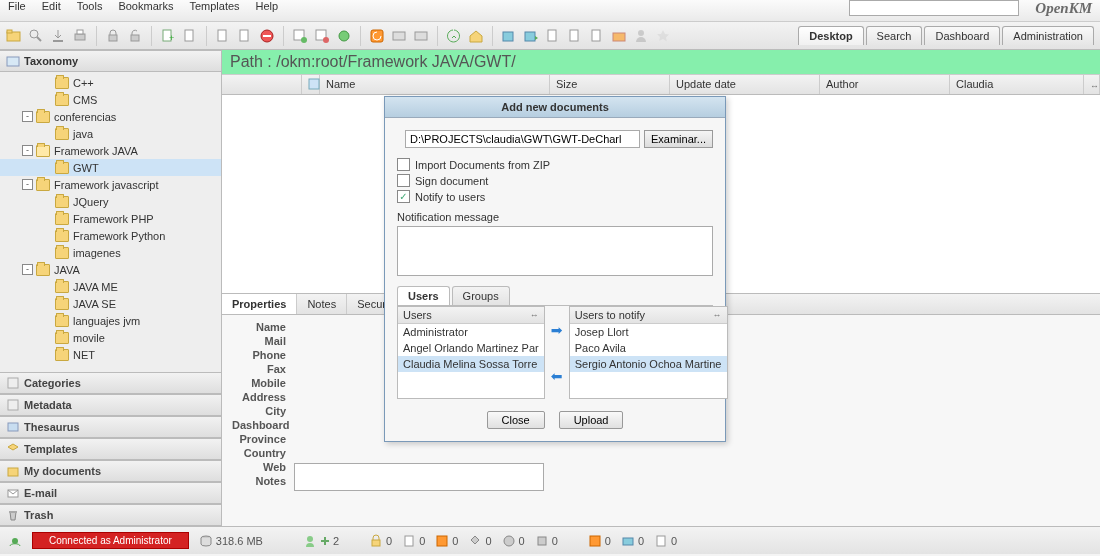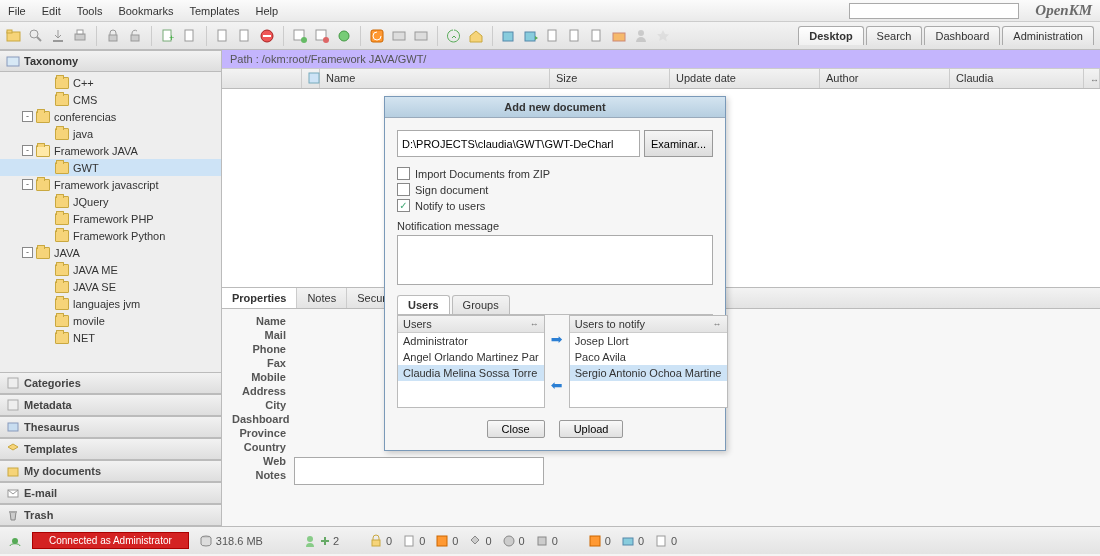--- a/index.html
+++ b/index.html
@@ -1,17 +1,17 @@
 <!DOCTYPE html>
 <html><head>
 <meta charset="utf-8">
 <style>
 * { box-sizing: border-box; margin: 0; padding: 0; }
 body { font-family: Arial, sans-serif; font-size: 11px; color: #333; background: #f4f4f4; width: 1100px; height: 556px; overflow: hidden; position: relative; }
-.menubar { background: linear-gradient(#fbfbfb,#eaeaea); height: 22px; border-bottom: 1px solid #ccc; display: flex; align-items: center; padding: 0 8px; gap: 16px; }
+.menubar { background: linear-gradient(#fbfbfb,#eaeaea); height: 22px; border-bottom: 1px solid #ccc; display: flex; padding: 0 8px; gap: 16px; }
 .menubar .menu-item { cursor: pointer; color: #333; }
 .menubar .spacer { flex: 1; }
 .searchbox { width: 170px; height: 16px; border: 1px solid #aaa; background: #fff; }
 .logo { font-family: Georgia, serif; font-style: italic; font-size: 15px; color: #6a6a6a; font-weight: bold; }
 .toolbar { background: linear-gradient(#f3f3f3,#e3e3e3); height: 28px; border-bottom: 1px solid #bbb; display: flex; align-items: center; padding: 0 6px; gap: 6px; }
 .tb-icon { width: 16px; height: 16px; display: inline-block; }
 .tb-sep { width: 1px; height: 20px; background: #ccc; margin: 0 2px; }
 .rtabs { margin-left: auto; display: flex; gap: 2px; }
 .rtab { border: 1px solid #aaa; background: linear-gradient(#f9f9f9,#e6e6e6); padding: 3px 10px; font-size: 11px; cursor: pointer; border-bottom: none; border-radius: 3px 3px 0 0; }
 .rtab.active { background: linear-gradient(#fff,#f0f0f0); font-weight: bold; }
@@ -22,39 +22,39 @@
 .tree { flex: 1; overflow: auto; background: #eee; padding: 2px 0; font-size: 11px; }
 .tree-row { display: flex; align-items: center; height: 17px; padding-left: 6px; cursor: pointer; }
 .tree-row.selected { background: #cde3f6; }
 .indent0 { padding-left: 22px; } .indent1 { padding-left: 40px; }
 .expander { width: 11px; height: 11px; border: 1px solid #888; background: #fff; font-size: 9px; line-height: 9px; text-align: center; margin-right: 3px; color: #555; }
 .no-expander { width: 15px; }
 .folder-icon { width: 14px; height: 12px; background: #f6d479; border: 1px solid #c9a840; border-radius: 1px; margin-right: 4px; position: relative; }
 .folder-icon::before { content: ''; position: absolute; top: -3px; left: 0; width: 6px; height: 3px; background: #f6d479; border: 1px solid #c9a840; border-bottom: none; border-radius: 1px 1px 0 0; }
 .folder-open { background: #ffe9a8; }
 .content { flex: 1; display: flex; flex-direction: column; background: #fff; }
-.pathbar { background: #c4b5fd; border-bottom: 1px solid #ccc; padding: 3px 8px; font-size: 11px; color: #555; }
+.pathbar { background: #86efac; border-bottom: 1px solid #ccc; padding: 3px 8px; font-size: 16px; color: #555; }
 .table-head { display: flex; background: linear-gradient(#f3f3f3,#e3e3e3); border-bottom: 1px solid #bbb; height: 20px; }
 .th { border-right: 1px solid #ccc; padding: 3px 6px; font-size: 11px; color: #333; }
 .table-body { flex: 0 0 198px; background: #fff; }
 .detail-tabs { display: flex; background: linear-gradient(#f3f3f3,#e3e3e3); border-top: 1px solid #bbb; border-bottom: 1px solid #bbb; }
 .dtab { padding: 4px 10px; border-right: 1px solid #ccc; cursor: pointer; font-size: 11px; }
 .dtab.active { background: #fff; font-weight: bold; }
 .detail-body { flex: 1; display: flex; background: #f7f7f7; padding: 6px 10px; position: relative; }
 .prop-labels { width: 54px; text-align: right; font-weight: bold; color: #555; }
 .prop-labels div { height: 14px; }
 .notes-box { width: 250px; height: 28px; border: 1px solid #aaa; background: #fff; margin-left: 8px; margin-top: 142px; }
 .statusbar { height: 28px; background: linear-gradient(#f3f3f3,#e3e3e3); border-top: 1px solid #bbb; display: flex; align-items: center; padding: 0 8px; gap: 10px; font-size: 11px; color: #555; }
 .status-badge { background: #d42222; color: #fff; padding: 2px 16px; border: 1px solid #a00; font-size: 10px; }
 .st-item { display: flex; align-items: center; gap: 3px; }
 .modal { position: absolute; left: 384px; top: 96px; width: 342px; background: #f6f6f6; border: 1px solid #7a99b8; box-shadow: 2px 2px 6px rgba(0,0,0,0.2); z-index: 100; }
 .modal-title { background: linear-gradient(#d4e4f0,#b6cee0); text-align: center; padding: 4px; font-weight: bold; color: #333; border-bottom: 1px solid #9ab; }
 .modal-body { padding: 12px; font-size: 11px; }
 .file-row { display: flex; gap: 4px; margin-bottom: 10px; }
-.file-input { flex: 1; border: 1px solid #aaa; padding: 2px 4px; height: 27px; font-size: 11px; }
+.file-input { flex: 1; border: 1px solid #aaa; padding: 2px 4px; height: 18px; font-size: 11px; margin-left: 8px; }
 .browse-btn { border: 1px solid #999; background: linear-gradient(#f5f5f5,#ddd); padding: 1px 6px; font-size: 11px; cursor: pointer; }
 .check-row { display: flex; align-items: center; gap: 5px; margin: 3px 0; }
 .checkbox { width: 13px; height: 13px; border: 1px solid #888; background: #fff; display: inline-flex; align-items: center; justify-content: center; font-size: 10px; color: #4a7; }
 .msg-label { margin-top: 8px; margin-bottom: 3px; }
 .msg-box { width: 100%; height: 50px; border: 1px solid #aaa; background: #fff; }
 .user-tabs { display: flex; border-bottom: 1px solid #bbb; margin-top: 10px; }
 .utab { padding: 3px 10px; border: 1px solid #bbb; border-bottom: none; background: linear-gradient(#f3f3f3,#e3e3e3); cursor: pointer; font-size: 11px; margin-right: 2px; border-radius: 3px 3px 0 0; }
 .utab.active { background: #fff; font-weight: bold; }
 .user-lists { display: flex; gap: 4px; margin-top: 0; }
 .ulist { flex: 1; border: 1px solid #bbb; background: #fff; }
@@ -308,20 +308,25 @@
         <div class="tree-row indent1">
           <span class="no-expander"></span>
           <span class="folder-icon"></span>
           <span>Framework PHP</span>
         </div>
         <div class="tree-row indent1">
           <span class="no-expander"></span>
           <span class="folder-icon"></span>
           <span>Framework Python</span>
         </div>
+        <div class="tree-row indent1">
+          <span class="no-expander"></span>
+          <span class="folder-icon"></span>
+          <span>imagenes</span>
+        </div>
         <div class="tree-row indent0">
           <span class="expander">-</span>
           <span class="folder-icon"></span>
           <span>JAVA</span>
         </div>
         <div class="tree-row indent1">
           <span class="no-expander"></span>
           <span class="folder-icon"></span>
           <span>JAVA ME</span>
         </div>
@@ -528,21 +533,21 @@
     </span>
   <span class="st-item">
       <svg width="14" height="14">
         <rect x="3" y="2" width="8" height="10" fill="#fff" stroke="#999"></rect>
       </svg>
       <span>0</span>
     </span>
 </div>
 
 <div class="modal">
-  <div class="modal-title">Add new document</div>
+  <div class="modal-title">Add new documents</div>
   <div class="modal-body">
     <div class="file-row">
       <input class="file-input" value="D:\PROJECTS\claudia\GWT\GWT-DeCharl" style="">
       <button class="browse-btn">Examinar...</button>
     </div>
     <div class="check-row">
         <span class="checkbox"></span>
         <span>Import Documents from ZIP</span>
       </div>
     <div class="check-row">

